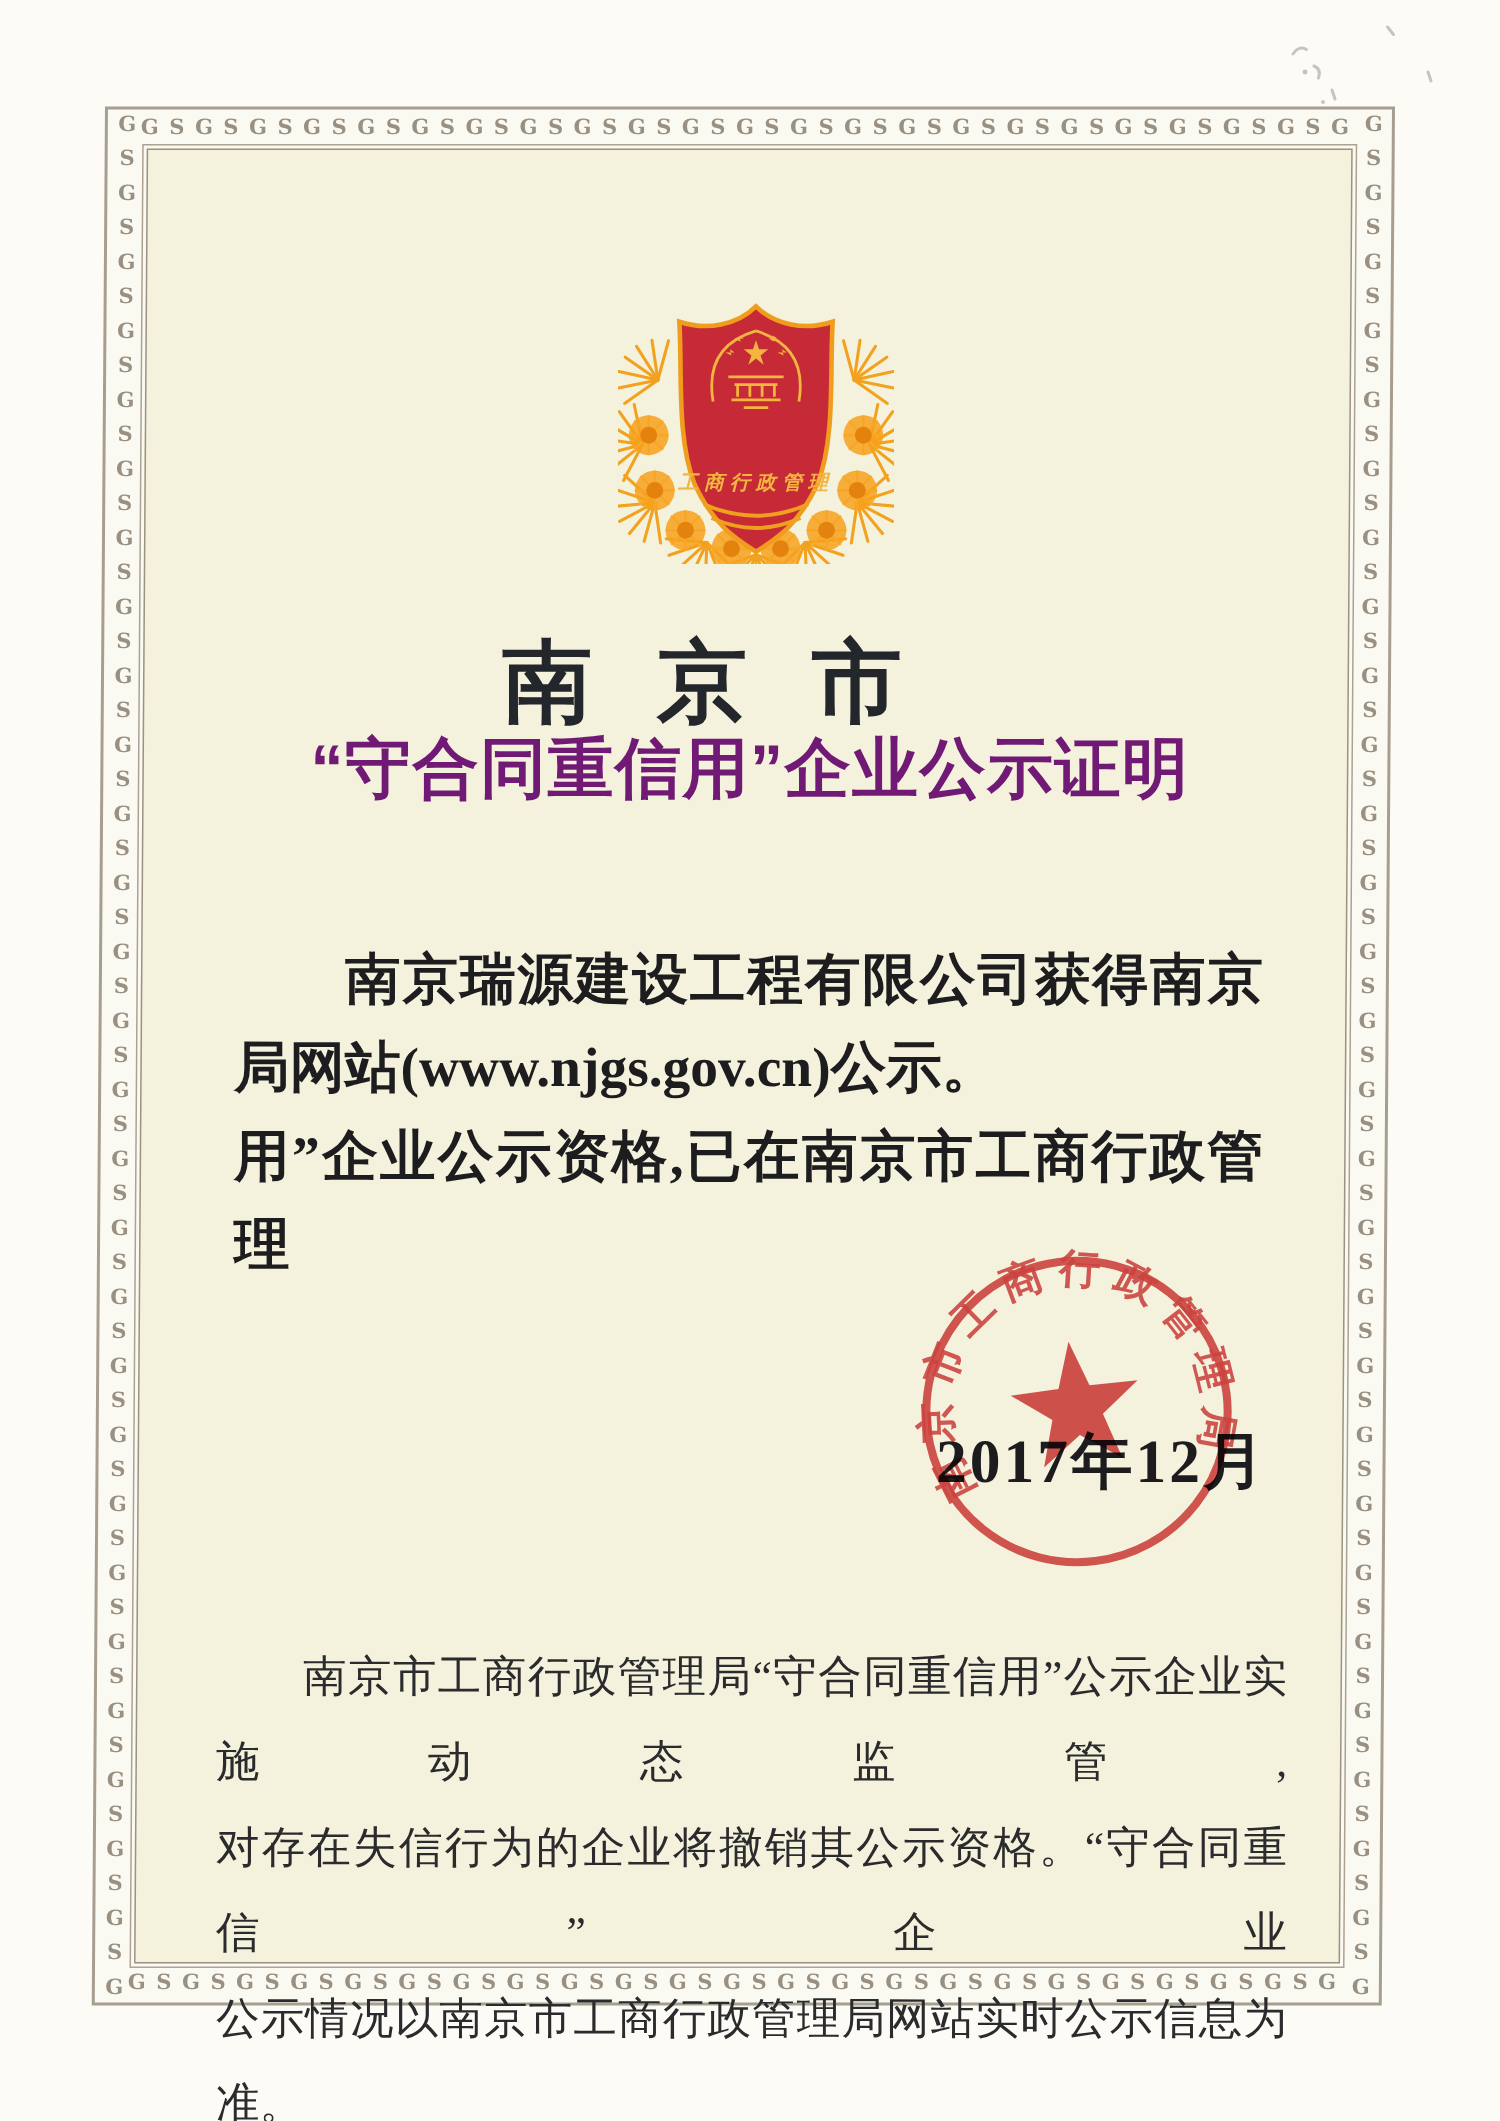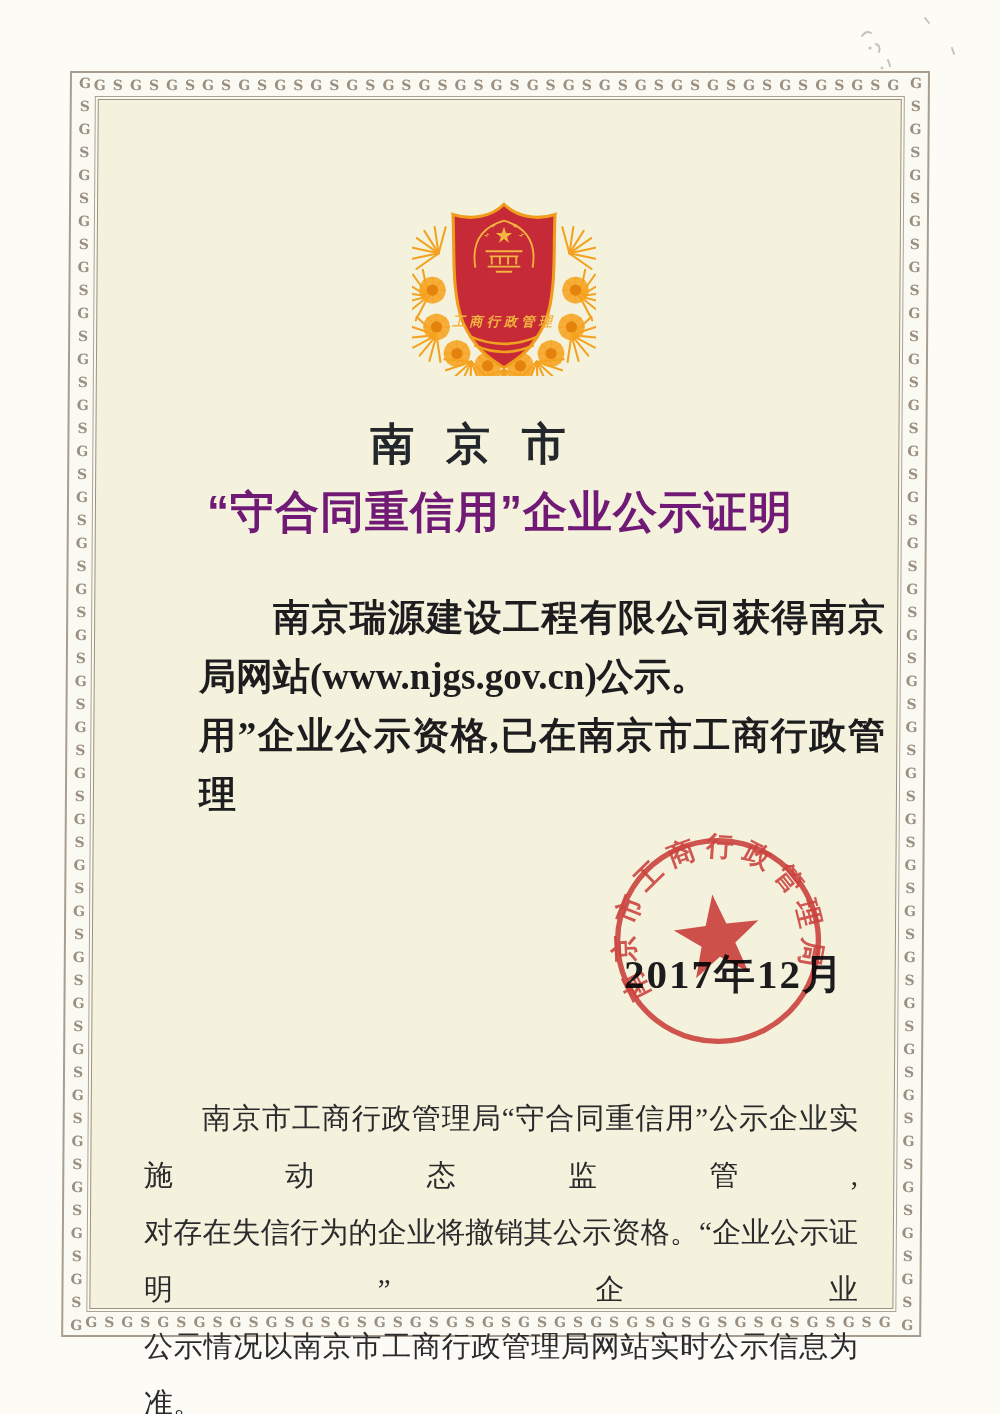--- a/index.html
+++ b/index.html
@@ -34,31 +34,31 @@
     outline:1px solid #aba292; outline-offset:2px;
   }
   
   .artifact{position:absolute; pointer-events:none;}
   
   .emblem{position:absolute; left:412px; top:192px; width:184px; height:184px;}
   
   .city-title{
     position:absolute; left:0; top:415px; width:936px; text-align:center;
     font-family:"Liberation Sans","DejaVu Sans",sans-serif;
-    font-size:44px; font-weight:bold; color:#23262a;
+    font-size:60px; font-weight:bold; color:#23262a;
     letter-spacing:0.72em; text-indent:0.72em;
   }
   .cert-title{
     position:absolute; left:0; top:483px; width:1000px; text-align:center;
     font-family:"Liberation Sans","DejaVu Sans",sans-serif;
     font-size:44px; font-weight:bold; color:#701a75; letter-spacing:1px;
   }
   .body-par{
-    position:absolute; left:156px; top:588px; width:686px;
-    font-size:37px; font-weight:bold; color:#1d1d1f; line-height:59px;margin-left:43px;
+    position:absolute; left:156px; top:624px; width:686px;
+    font-size:37px; font-weight:bold; color:#1d1d1f; line-height:59px;
   }
   .body-par .jline{text-align:justify; text-align-last:justify;}
   .body-par .first{text-indent:74px;}
   .body-par .last{text-align-last:left;}
   .footer-par{
     position:absolute; left:144px; top:1090px; width:714px;
     font-size:29px; font-weight:normal; color:#2b2b2d; line-height:57px;
   }
   .footer-par .jline{text-align:justify; text-align-last:justify;}
   .footer-par .first{text-indent:58px;}
@@ -182,17 +182,17 @@
     </defs>
     <circle cx="120" cy="120" r="103" fill="none" stroke="#d23a3c" stroke-width="5.5" opacity="0.9"></circle>
     <polygon fill="#d23a3c" opacity="0.92" points="120,72 130.7,103.2 163.7,103.8 137.4,123.7 147,155.2 120,136.2 93,155.2 102.6,123.7 76.3,103.8 109.3,103.2"></polygon>
     <text font-size="28" letter-spacing="8.5" fill="#d23a3c" opacity="0.88" font-family="Liberation Serif, serif" font-weight="bold">
       <textPath href="#sealArc" startOffset="1%">南京市工商行政管理局</textPath>
     </text>
   </svg>
 
   <div class="footer-par">
     <div class="jline first">南京市工商行政管理局“守合同重信用”公示企业实施动态监管,</div>
-    <div class="jline">对存在失信行为的企业将撤销其公示资格。“企业公示证明”企业</div>
+    <div class="jline">对存在失信行为的企业将撤销其公示资格。“守合同重信”企业</div>
     <div class="jline last">公示情况以南京市工商行政管理局网站实时公示信息为准。</div>
   </div>
 
 </div>
 
 </body></html>

